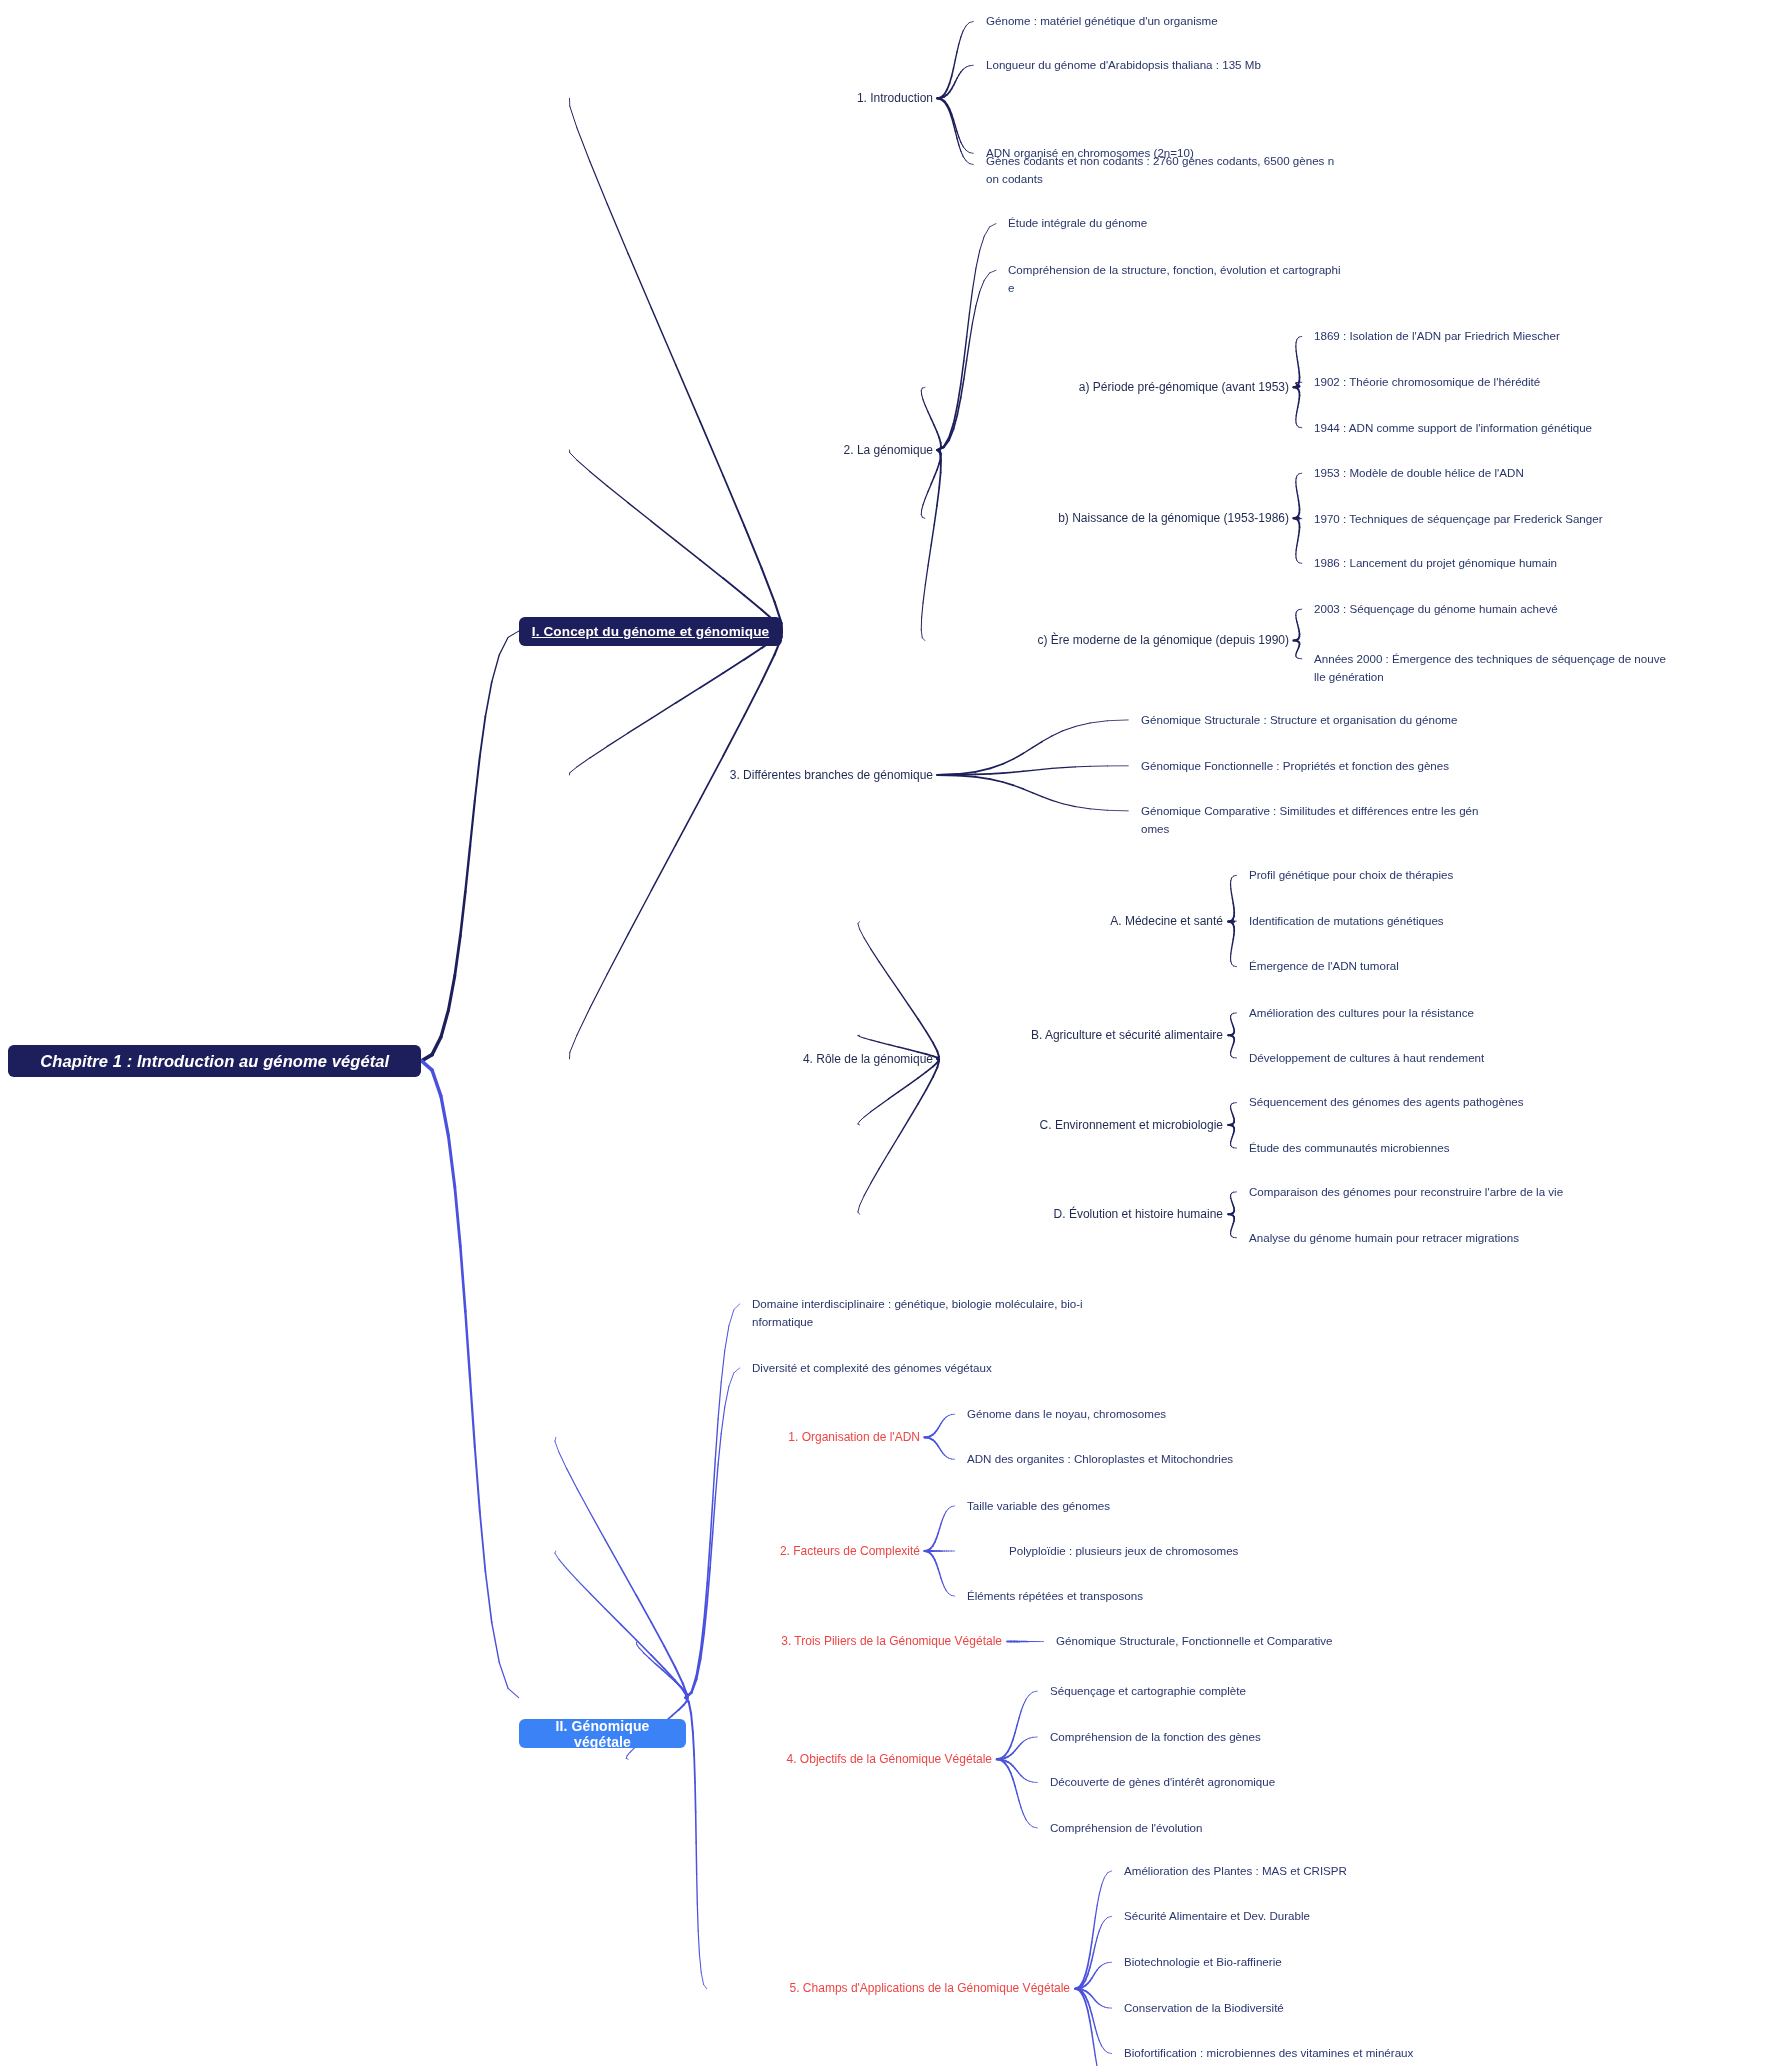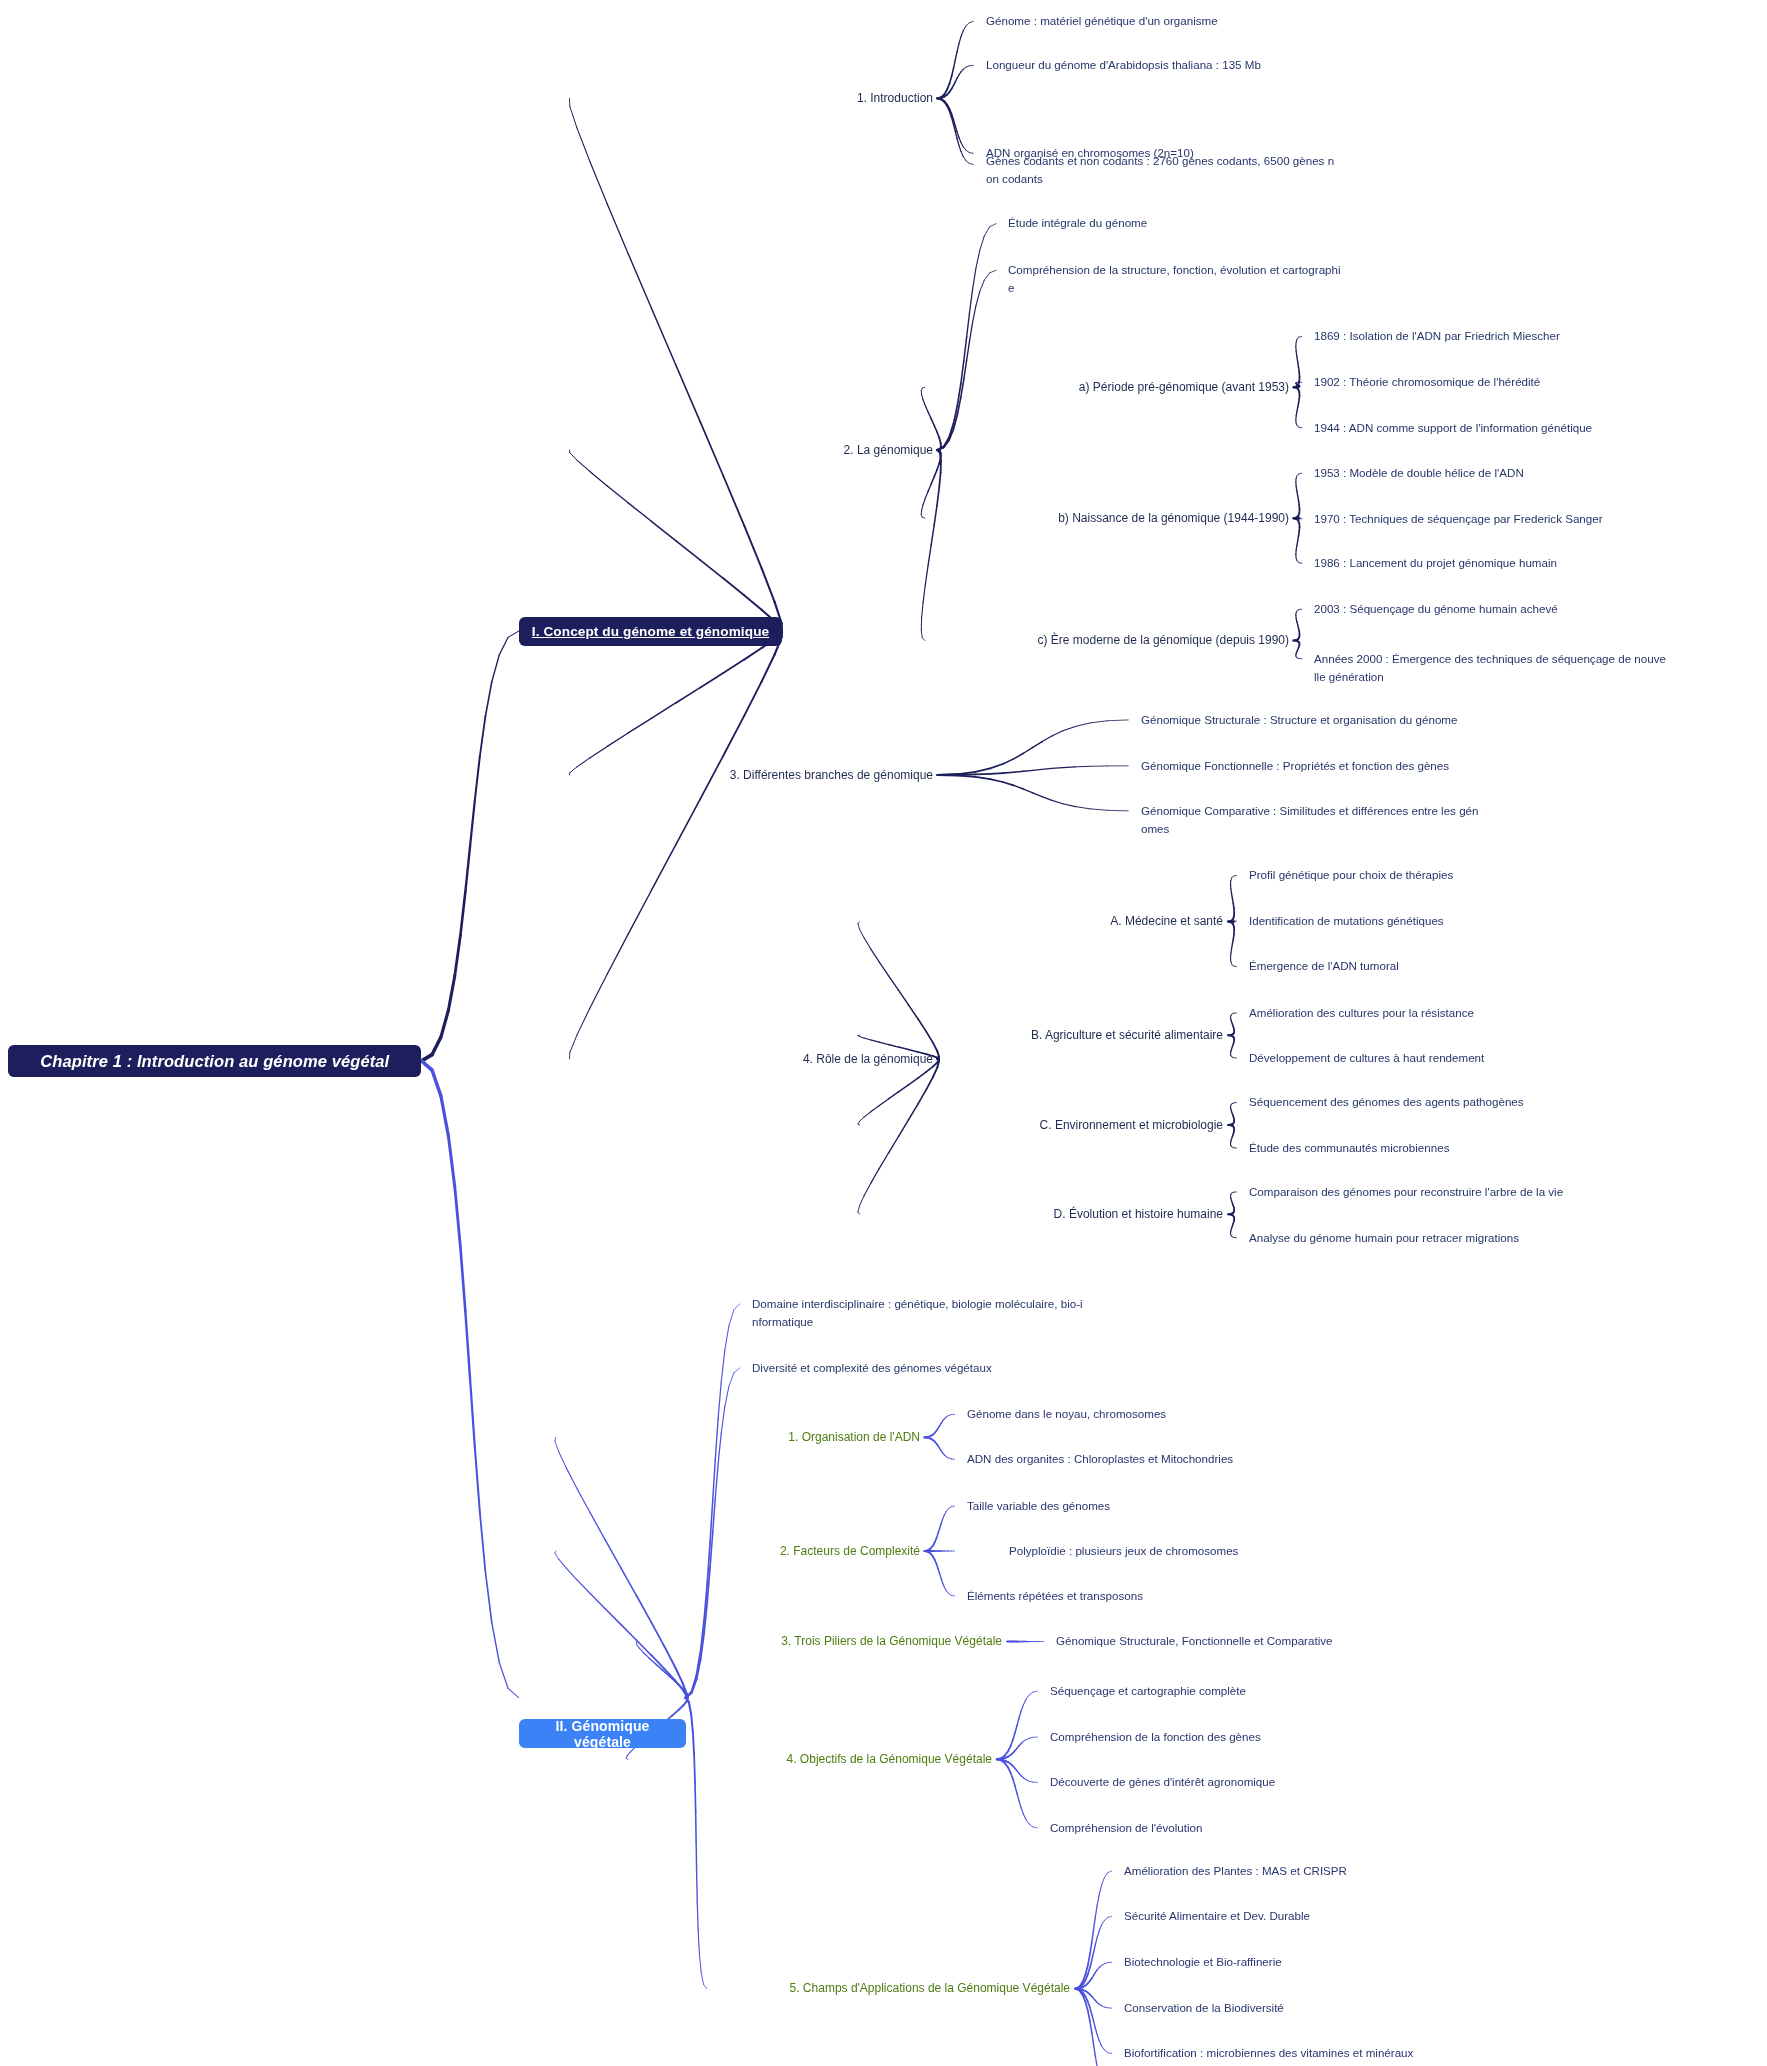--- a/index.html
+++ b/index.html
@@ -15,21 +15,21 @@
     position:absolute;display:flex;align-items:center;justify-content:center;
     border-radius:5.8px;color:#fff;font-weight:700;letter-spacing:0.1px;
     box-sizing:border-box;text-align:center;
   }
   .pill.root{background:#1d1f5c;font-size:16.5px;padding:0 10.7px;font-style:italic;}
   .pill.main-dark{background:#1d1f5c;font-size:13.6px;padding:0 10.7px;}
   .pill.main-blue{background:#3b82f6;font-size:14px;padding:0 10.7px;margin-top:36px;}
 
   
   .lvl2{font-size:12px;color:#1f2a52;}
-  .lvl2.blue{color:#4d7c0f;}
+  .lvl2.blue{color:#ef4444;}
   
   .lvl3{font-size:12px;color:#1f2a52;}
   
   .leaf{font-size:11.6px;color:#27356b;}
   .leaf.b{color:#2a3570;}
 
   .right{text-align:right;}
   .left{text-align:left;}
 </style>
 </head>
@@ -923,21 +923,21 @@
       <div class="node leaf left" style="left: 986px; top: 144px; width: 579px;">ADN organisé en chromosomes (2n=10)</div>
       <div class="node leaf left" style="left: 986px; top: 152px; width: 397px;">Gènes codants et non codants : 2760 gènes codants, 6500 gènes n
 on codants</div>
       <div class="node leaf left" style="left: 1008px; top: 214px; width: 579px;">Étude intégrale du génome</div>
       <div class="node leaf left" style="left: 1008px; top: 261px; width: 409px;">Compréhension de la structure, fonction, évolution et cartographi
 e</div>
       <div class="node lvl3 right" style="left: 917px; top: 378px; width: 372px;">a) Période pré-génomique (avant 1953)</div>
       <div class="node leaf left" style="left: 1314px; top: 327px; width: 455px;">1869 : Isolation de l'ADN par Friedrich Miescher</div>
       <div class="node leaf left" style="left: 1314px; top: 373px; width: 455px;">1902 : Théorie chromosomique de l'hérédité</div>
       <div class="node leaf left" style="left: 1314px; top: 419px; width: 455px;">1944 : ADN comme support de l'information génétique</div>
-      <div class="node lvl3 right" style="left: 917px; top: 509px; width: 372px;">b) Naissance de la génomique (1944-1990)</div>
+      <div class="node lvl3 right" style="left: 917px; top: 509px; width: 372px;">b) Naissance de la génomique (1953-1986)</div>
       <div class="node leaf left" style="left: 1314px; top: 464px; width: 455px;">1953 : Modèle de double hélice de l'ADN</div>
       <div class="node leaf left" style="left: 1314px; top: 510px; width: 455px;">1970 : Techniques de séquençage par Frederick Sanger</div>
       <div class="node leaf left" style="left: 1314px; top: 554px; width: 455px;">1986 : Lancement du projet génomique humain</div>
       <div class="node lvl3 right" style="left: 917px; top: 631px; width: 372px;">c) Ère moderne de la génomique (depuis 1990)</div>
       <div class="node leaf left" style="left: 1314px; top: 600px; width: 455px;">2003 : Séquençage du génome humain achevé</div>
       <div class="node leaf left" style="left: 1314px; top: 650px; width: 475px;">Années 2000 : Émergence des techniques de séquençage de nouve
 lle génération</div>
       <div class="node leaf left" style="left: 1141px; top: 711px; width: 579px;">Génomique Structurale : Structure et organisation du génome</div>
       <div class="node leaf left" style="left: 1141px; top: 757px; width: 579px;">Génomique Fonctionnelle : Propriétés et fonction des gènes</div>
       <div class="node leaf left" style="left: 1141px; top: 802px; width: 413px;">Génomique Comparative : Similitudes et différences entre les gén

